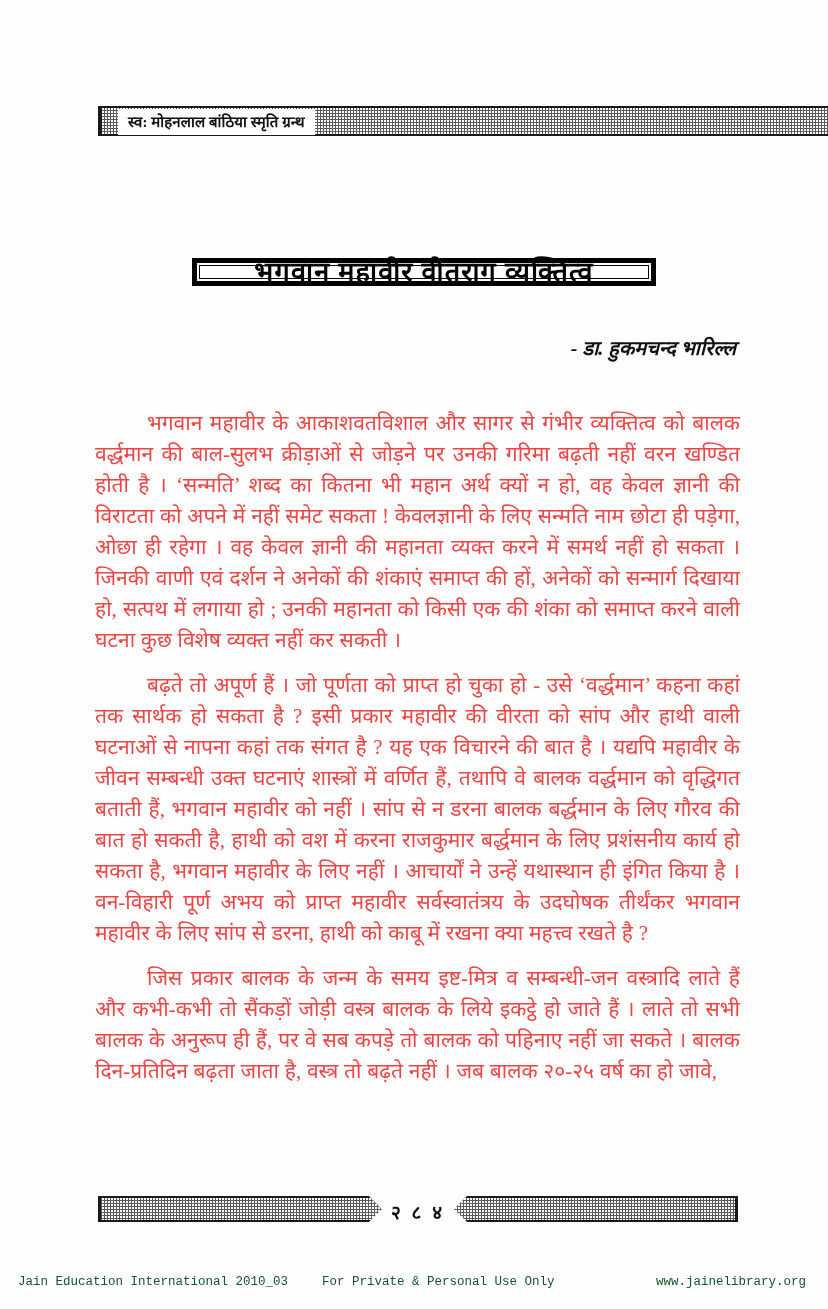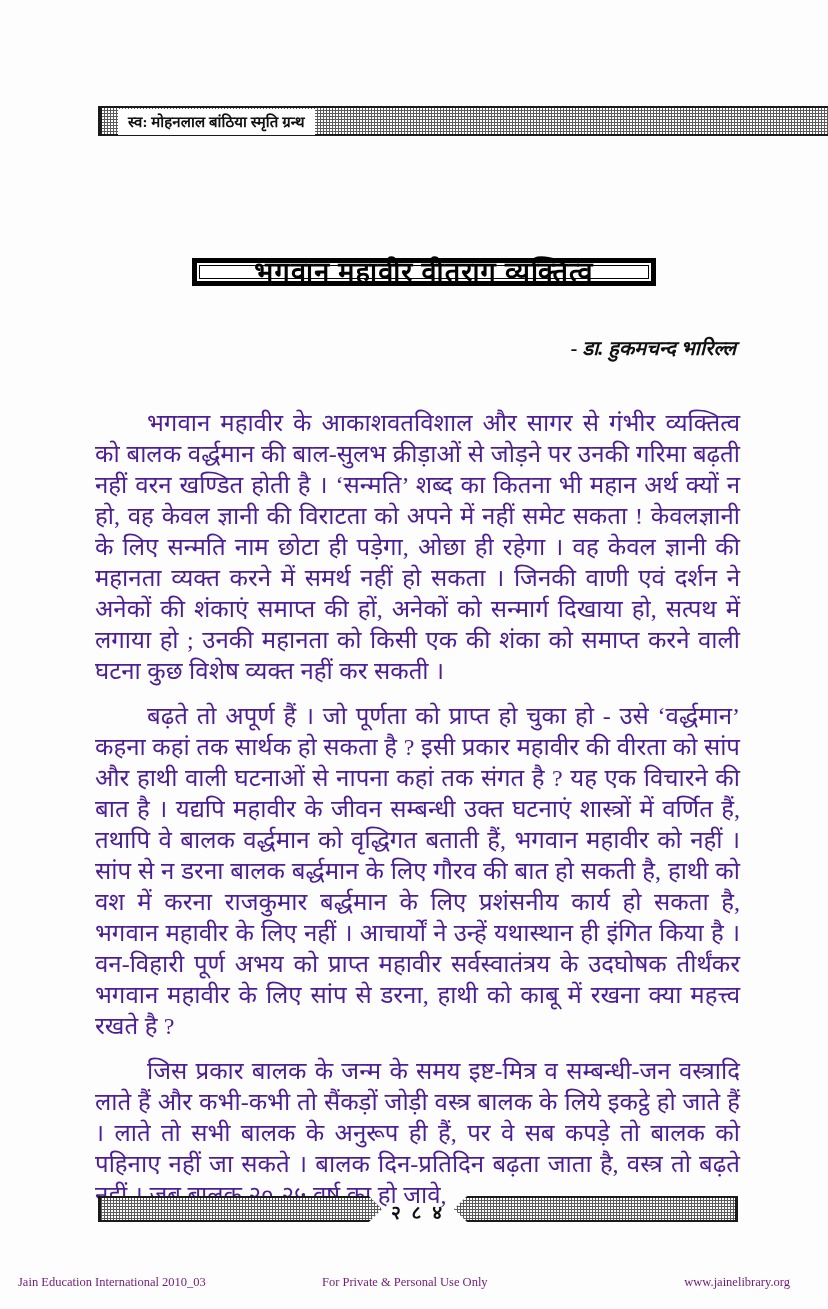--- a/index.html
+++ b/index.html
@@ -117,23 +117,23 @@
     position: absolute;
     left: 95px;
     top: 408px;
     width: 645px;
   }
   .para {
     margin: 0 0 14px 0;
     text-indent: 52px;
     text-align: justify;
     font-family: "Liberation Serif", "DejaVu Serif", serif;
-    font-size: 24px;
+    font-size: 21px;
     line-height: 31px;
-    color: #4c1d95;
+    color: #ef4444;
     word-spacing: 0.5px;
   }
   .para:last-child { margin-bottom: 0; }
 
   
   .footer-band {
     position: absolute;
     left: 98px;
     top: 1196px;
     width: 640px;
@@ -177,28 +177,28 @@
     line-height: 1;
   }
 
   
   .scan-footer {
     position: absolute;
     left: 0;
     right: 0;
     top: 1275px;
     height: 24px;
-    font-family: Liberation Serif, serif;
+    font-family: Liberation Mono, monospace;
     font-size: 12.5px;
-    color: #701a75;
+    color: #14532d;
   }
   .scan-footer span { position: absolute; white-space: nowrap; top: 0; }
   .sf-left   { left: 18px; }
   .sf-center { left: 322px; }
-  .sf-right  { right: 38px; }
+  .sf-right  { right: 22px; }
 </style>
 </head>
 <body>
 
 <div class="page">
 
   <div class="header-band">
     <div class="header-endcap left"></div>
     <div class="header-endcap right"></div>
     <div class="header-label">

